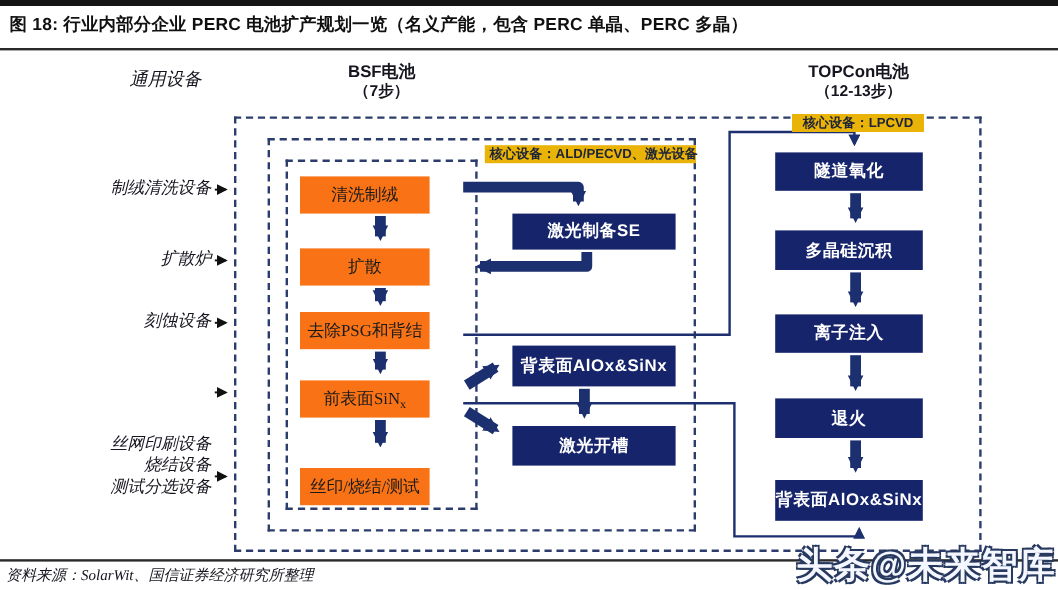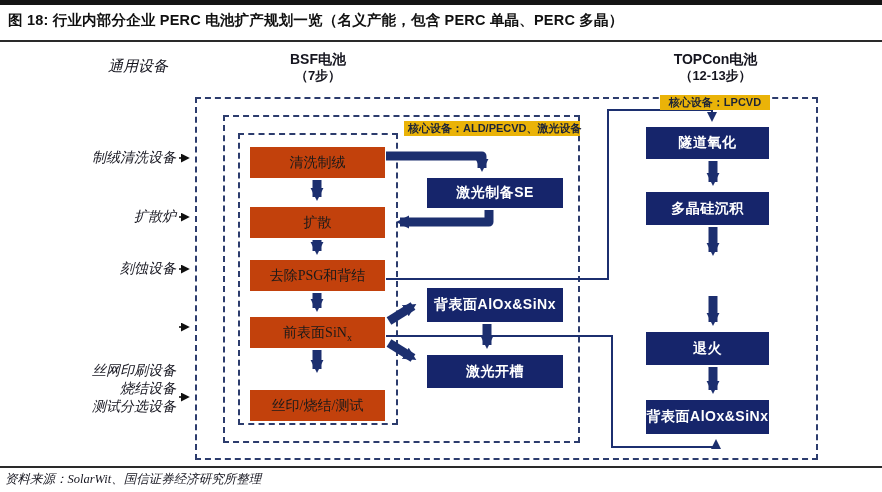--- a/index.html
+++ b/index.html
@@ -51,21 +51,21 @@
     font-size:14px; color:#15151f; line-height:18px;
   }
   #equip-0 { top:149px; }
   #equip-1 { top:208px; }
   #equip-2 { top:260px; }
   #equip-group { top:362px; }
   #equip-group span { display:block; }
 
   
   .gbox {
-    left:250px; width:135px; background:#c2410c;
+    left:250px; width:108px; background:#f97316;
     display:flex; align-items:center; justify-content:center;
     font-size:14px; font-weight:500; color:#1a1a1a; z-index:2;
     font-family:"Liberation Serif", serif;
   }
   .gbox .sub { font-size:10px; vertical-align:sub; align-self:flex-end; padding-bottom:5px; }
   .nbox {
     background:#16256b; color:#ffffff;
     display:flex; align-items:center; justify-content:center;
     font-size:14px; font-weight:bold; z-index:2; letter-spacing:0.5px;
   }
@@ -132,20 +132,21 @@
       <span class="sub">x</span>
   </div>
   <div class="abs gbox" style="top:390px;height:31px;">丝印/烧结/测试</div>
 
   <div class="abs nbox nbox-mid" style="top:178px;height:30px;">激光制备SE</div>
   <div class="abs nbox nbox-mid" style="top:288px;height:34px;">背表面AlOx&amp;SiNx</div>
   <div class="abs nbox nbox-mid" style="top:355px;height:33px;">激光开槽</div>
 
   <div class="abs nbox nbox-right" style="top:127px;height:32px;">隧道氧化</div>
   <div class="abs nbox nbox-right" style="top:192px;height:33px;">多晶硅沉积</div>
+  <div class="abs nbox nbox-right" style="top:262px;height:32px;">离子注入</div>
   <div class="abs nbox nbox-right" style="top:332px;height:33px;">退火</div>
   <div class="abs nbox nbox-right" style="top:400px;height:34px;">背表面AlOx&amp;SiNx</div>
 
   <svg class="abs" id="svg-flow" viewBox="0 0 882 492">
     <defs>
       <marker id="mThick" markerUnits="userSpaceOnUse" markerWidth="13" markerHeight="22" viewBox="0 0 10 10" refX="7" refY="5" orient="auto">
         <path d="M0,0 L10,5 L0,10 Z" fill="#1c2f6f"></path>
       </marker>
       <marker id="mThin" markerUnits="userSpaceOnUse" markerWidth="10" markerHeight="10" viewBox="0 0 10 10" refX="8" refY="5" orient="auto">
         <path d="M0,0 L10,5 L0,10 Z" fill="#1c2f6f"></path>
@@ -183,14 +184,15 @@
 
       <line x1="713" y1="161" x2="713" y2="182" marker-end="url(#mThick)"></line>
       <line x1="713" y1="227" x2="713" y2="252" marker-end="url(#mThick)"></line>
       <line x1="713" y1="296" x2="713" y2="322" marker-end="url(#mThick)"></line>
       <line x1="713" y1="367" x2="713" y2="390" marker-end="url(#mThick)"></line>
     </g>
   </svg>
 
   <div class="abs" id="bottom-rule"></div>
   <div class="abs" id="source-line">资料来源：SolarWit、国信证券经济研究所整理</div>
+  <div class="abs" id="watermark">头条@未来智库</div>
 
 </div>
 
 </body></html>

